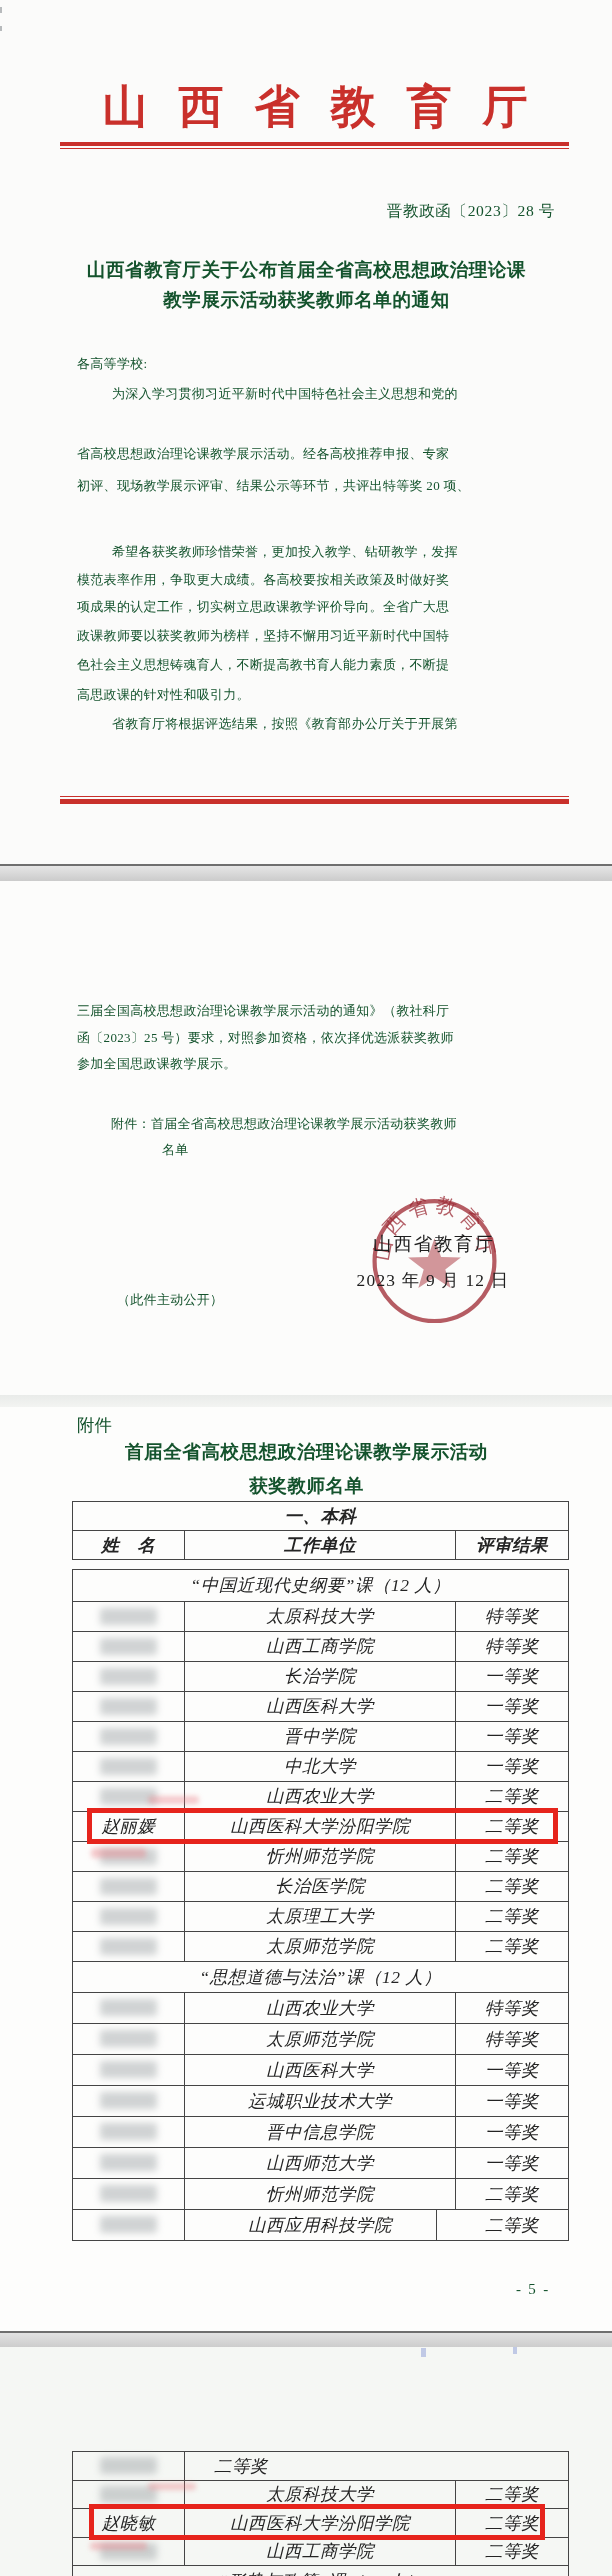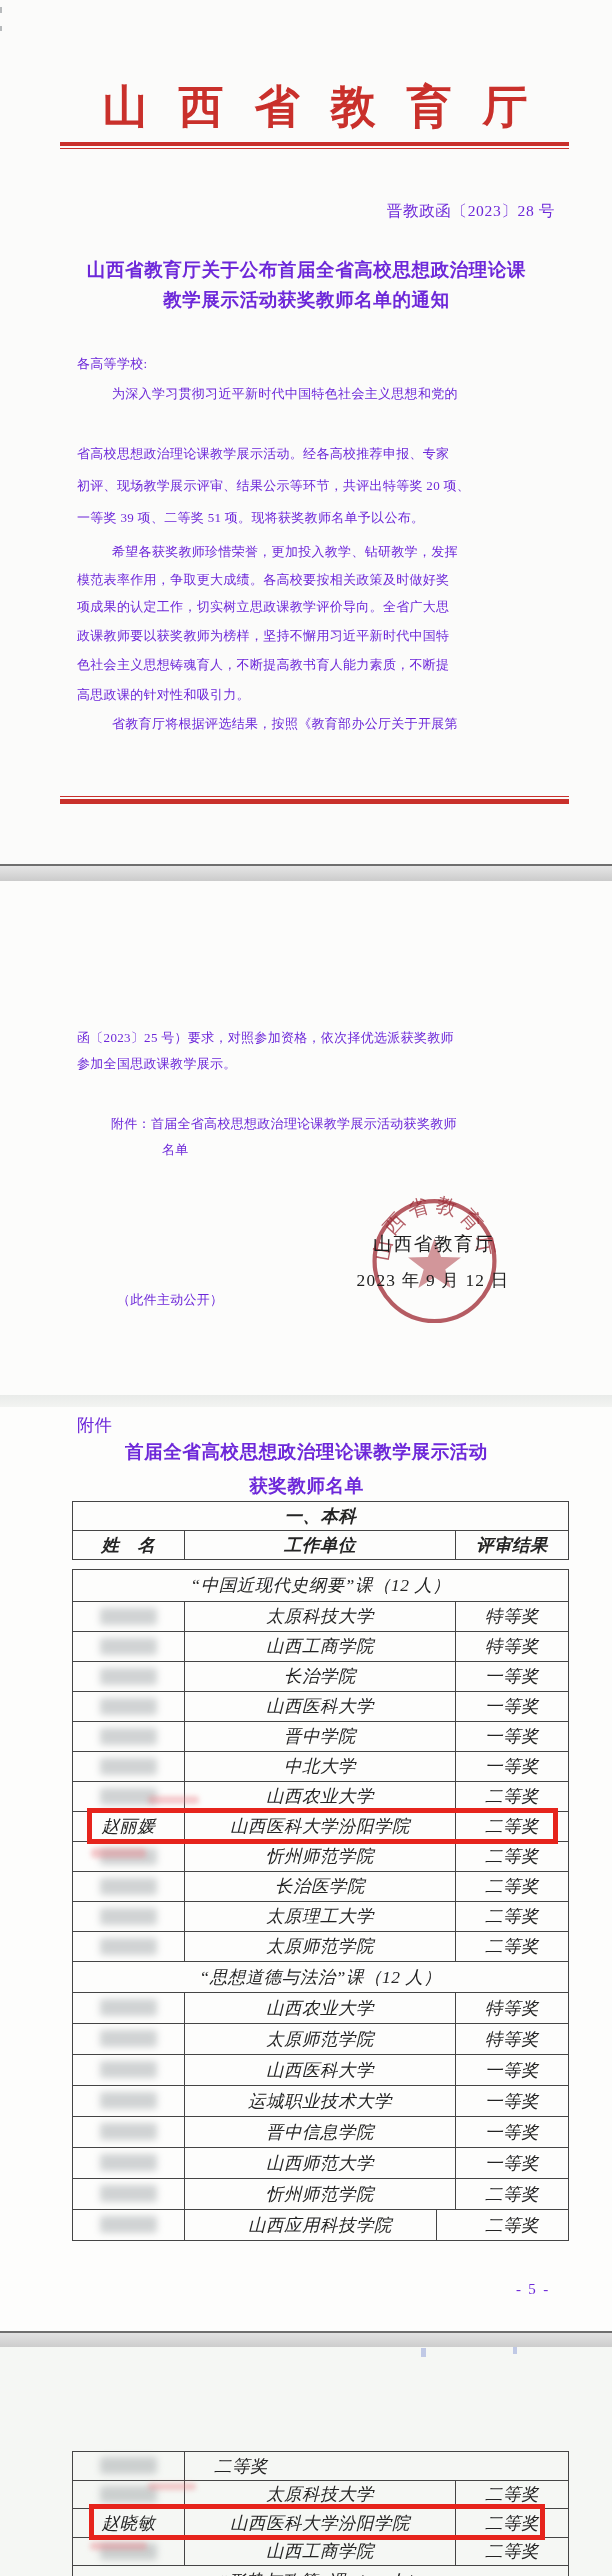--- a/index.html
+++ b/index.html
@@ -4,21 +4,21 @@
 <style>
   html,body{margin:0;padding:0;background:#c8c8c8;}
   #canvas{
     position:relative;width:613px;height:2576px;margin:0 auto;
     overflow:hidden;background:#cfcfcf;
     font-family:"Liberation Serif","DejaVu Serif",serif;
     color:#262626;
   }
   .abs{position:absolute;}
   .page{position:absolute;left:0;width:613px;}
-  .txt{position:absolute;white-space:nowrap;transform:translateY(-50%);color:#6d28d9;}
+  .txt{position:absolute;white-space:nowrap;transform:translateY(-50%);color:#14532d;}
   .body-line{font-size:13px;letter-spacing:0.3px;}
   .ctr{left:0;width:613px;text-align:center;}
   .redline{position:absolute;background:#c9302b;}
   
   .seal-text{position:absolute;transform:translate(-50%,-50%);white-space:nowrap;color:#1e1e1e;}
   
   .tbl{position:absolute;left:72px;width:497px;border:1.8px solid #454545;box-sizing:border-box;background:transparent;}
   .trow{display:flex;align-items:stretch;font-style:italic;}
   .trow.bt{border-top:1.2px solid #454545;}
   .cell{display:flex;align-items:center;justify-content:center;font-size:17.4px;color:#242424;letter-spacing:0.6px;}
@@ -61,32 +61,32 @@
   <div class="txt" style="right:58px;top:211px;font-size:15.6px;letter-spacing:0.6px;">晋教政函〔2023〕28 号</div>
 
   <div class="txt ctr" style="top:269px;font-size:18.5px;font-weight:bold;letter-spacing:0.6px;">山西省教育厅关于公布首届全省高校思想政治理论课</div>
   <div class="txt ctr" style="top:299px;font-size:18.5px;font-weight:bold;letter-spacing:0.6px;">教学展示活动获奖教师名单的通知</div>
 
   <div class="txt body-line" style="left:77px;top:364px;">各高等学校:</div>
 
   <div class="txt body-line" style="left:112px;top:394px;">为深入学习贯彻习近平新时代中国特色社会主义思想和党的</div>
   <div class="txt body-line" style="left:77px;top:454px;">省高校思想政治理论课教学展示活动。经各高校推荐申报、专家</div>
   <div class="txt body-line" style="left:77px;top:486px;">初评、现场教学展示评审、结果公示等环节，共评出特等奖 20 项、</div>
-  <div class="txt body-line" style="left:77px;top:518px;">一等奖 39 项、二等奖 51 项。现将获奖教师名单予以公布。</div>
   <div class="txt body-line" style="left:112px;top:552px;">希望各获奖教师珍惜荣誉，更加投入教学、钻研教学，发挥</div>
   <div class="txt body-line" style="left:77px;top:580px;">模范表率作用，争取更大成绩。各高校要按相关政策及时做好奖</div>
   <div class="txt body-line" style="left:77px;top:607px;">项成果的认定工作，切实树立思政课教学评价导向。全省广大思</div>
   <div class="txt body-line" style="left:77px;top:636px;">政课教师要以获奖教师为榜样，坚持不懈用习近平新时代中国特</div>
   <div class="txt body-line" style="left:77px;top:665px;">色社会主义思想铸魂育人，不断提高教书育人能力素质，不断提</div>
   <div class="txt body-line" style="left:77px;top:695px;">高思政课的针对性和吸引力。</div>
   <div class="txt body-line" style="left:112px;top:724px;">省教育厅将根据评选结果，按照《教育部办公厅关于开展第</div>
 
   <div class="redline" style="left:60px;top:796px;width:509px;height:1.2px;"></div>
   <div class="redline" style="left:60px;top:799px;width:509px;height:4.8px;"></div>
 
+  <div class="txt body-line" style="left:77px;top:1011px;">三届全国高校思想政治理论课教学展示活动的通知》（教社科厅</div>
   <div class="txt body-line" style="left:77px;top:1038px;">函〔2023〕25 号）要求，对照参加资格，依次择优选派获奖教师</div>
   <div class="txt body-line" style="left:77px;top:1064px;">参加全国思政课教学展示。</div>
 
   <div class="txt body-line" style="left:111px;top:1124px;text-align:right;">附件：首届全省高校思想政治理论课教学展示活动获奖教师</div>
   <div class="txt body-line" style="left:162px;top:1150px;">名单</div>
 
   <svg class="abs" width="139" height="139" viewBox="0 0 232 232" style="left:365px;top:1194px;">
     <defs>
       <path id="sealArc" d="M 48 140 A 76 76 0 1 1 184 140" fill="none"></path>
     </defs>

